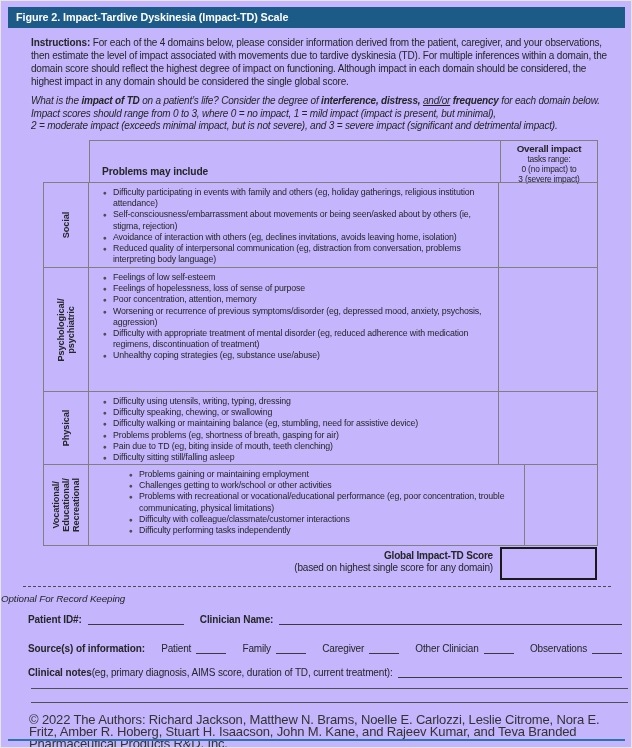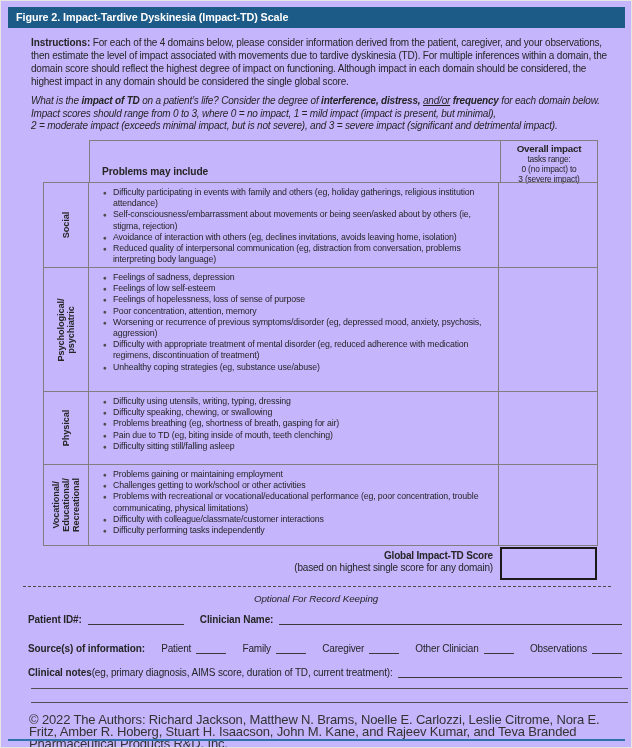--- a/index.html
+++ b/index.html
@@ -46,21 +46,21 @@
   .hdr-overall .s{font-size:8.4px;line-height:9.8px;letter-spacing:-0.2px;}
   .tbl-body{
     position:absolute;left:42px;top:181px;width:555px;
     border:1px solid var(--table-border);box-sizing:border-box;
   }
   .trow{display:flex;box-sizing:border-box;}
   .trow.bb{border-bottom:1px solid var(--table-border);}
   .row-social{height:85px;}
   .row-psych{height:124px;}
   .row-physical{height:73px;}
-  .row-voc{height:80px;}
+  .row-voc{height:80px;gap:26px;}
   .cell-domain{
     width:45px;box-sizing:border-box;border-right:1px solid var(--table-border);
     position:relative;
   }
   .rotor{
     position:absolute;top:50%;left:50%;
     transform:translate(-50%,-50%) rotate(-90deg);
     text-align:center;font-weight:bold;font-size:9.2px;line-height:10px;
     white-space:nowrap;letter-spacing:-0.1px;
   }
@@ -75,21 +75,21 @@
   
   .global-label{position:absolute;right:138px;top:548px;text-align:right;}
   .global-label .g1{font-weight:bold;font-size:10px;line-height:13px;letter-spacing:-0.2px;}
   .global-label .g2{font-size:10px;line-height:12.6px;letter-spacing:-0.2px;}
   .global-box{
     position:absolute;left:499px;top:546px;width:97px;height:33px;
     border:2px solid #1a1a1a;box-sizing:border-box;background:transparent;cursor:text;
   }
   .dashed-sep{position:absolute;left:22px;top:585px;width:588px;border-top:1px dashed #4a4a4a;}
   .optional-h{
-    position:absolute;left:0;top:592px;width:100%;text-align:center;
+    position:absolute;left:0;top:592px;width:100%;
     font-style:italic;font-size:9.8px;letter-spacing:-0.1px;
   }
   .rk-row{
     position:absolute;left:27px;width:594px;display:flex;align-items:flex-end;
     font-size:10px;letter-spacing:-0.15px;
   }
   .rk-row b{letter-spacing:-0.1px;white-space:nowrap;}
   .fld-line{border-bottom:1px solid #3a3a3a;height:12px;display:inline-block;cursor:text;}
   .row-patient{top:609px;height:15px;}
   .f-patient{width:96px;margin-left:6px;}
@@ -170,24 +170,20 @@
     <div class="trow bb row-psych">
       <div class="cell-domain">
         <div class="rotor">
           <div>Psychological/</div>
           <div>psychiatric</div>
         </div>
       </div>
       <div class="cell-probs">
         <div class="item">
             <span class="bl">●</span>
-            <span class="tx">Feelings of sadness, depression</span>
-          </div>
-        <div class="item">
-            <span class="bl">●</span>
             <span class="tx">Feelings of low self-esteem</span>
           </div>
         <div class="item">
             <span class="bl">●</span>
             <span class="tx">Feelings of hopelessness, loss of sense of purpose</span>
           </div>
         <div class="item">
             <span class="bl">●</span>
             <span class="tx">Poor concentration, attention, memory</span>
           </div>
@@ -217,21 +213,25 @@
         <div class="item">
             <span class="bl">●</span>
             <span class="tx">Difficulty using utensils, writing, typing, dressing</span>
           </div>
         <div class="item">
             <span class="bl">●</span>
             <span class="tx">Difficulty speaking, chewing, or swallowing</span>
           </div>
         <div class="item">
             <span class="bl">●</span>
-            <span class="tx">Problems breathing (eg, shortness of breath, gasping for air)</span>
+            <span class="tx">Difficulty walking or maintaining balance (eg, stumbling, need for assistive device)</span>
+          </div>
+        <div class="item">
+            <span class="bl">●</span>
+            <span class="tx">Problems problems (eg, shortness of breath, gasping for air)</span>
           </div>
         <div class="item">
             <span class="bl">●</span>
             <span class="tx">Pain due to TD (eg, biting inside of mouth, teeth clenching)</span>
           </div>
         <div class="item">
             <span class="bl">●</span>
             <span class="tx">Difficulty sitting still/falling asleep</span>
           </div>
       </div>

